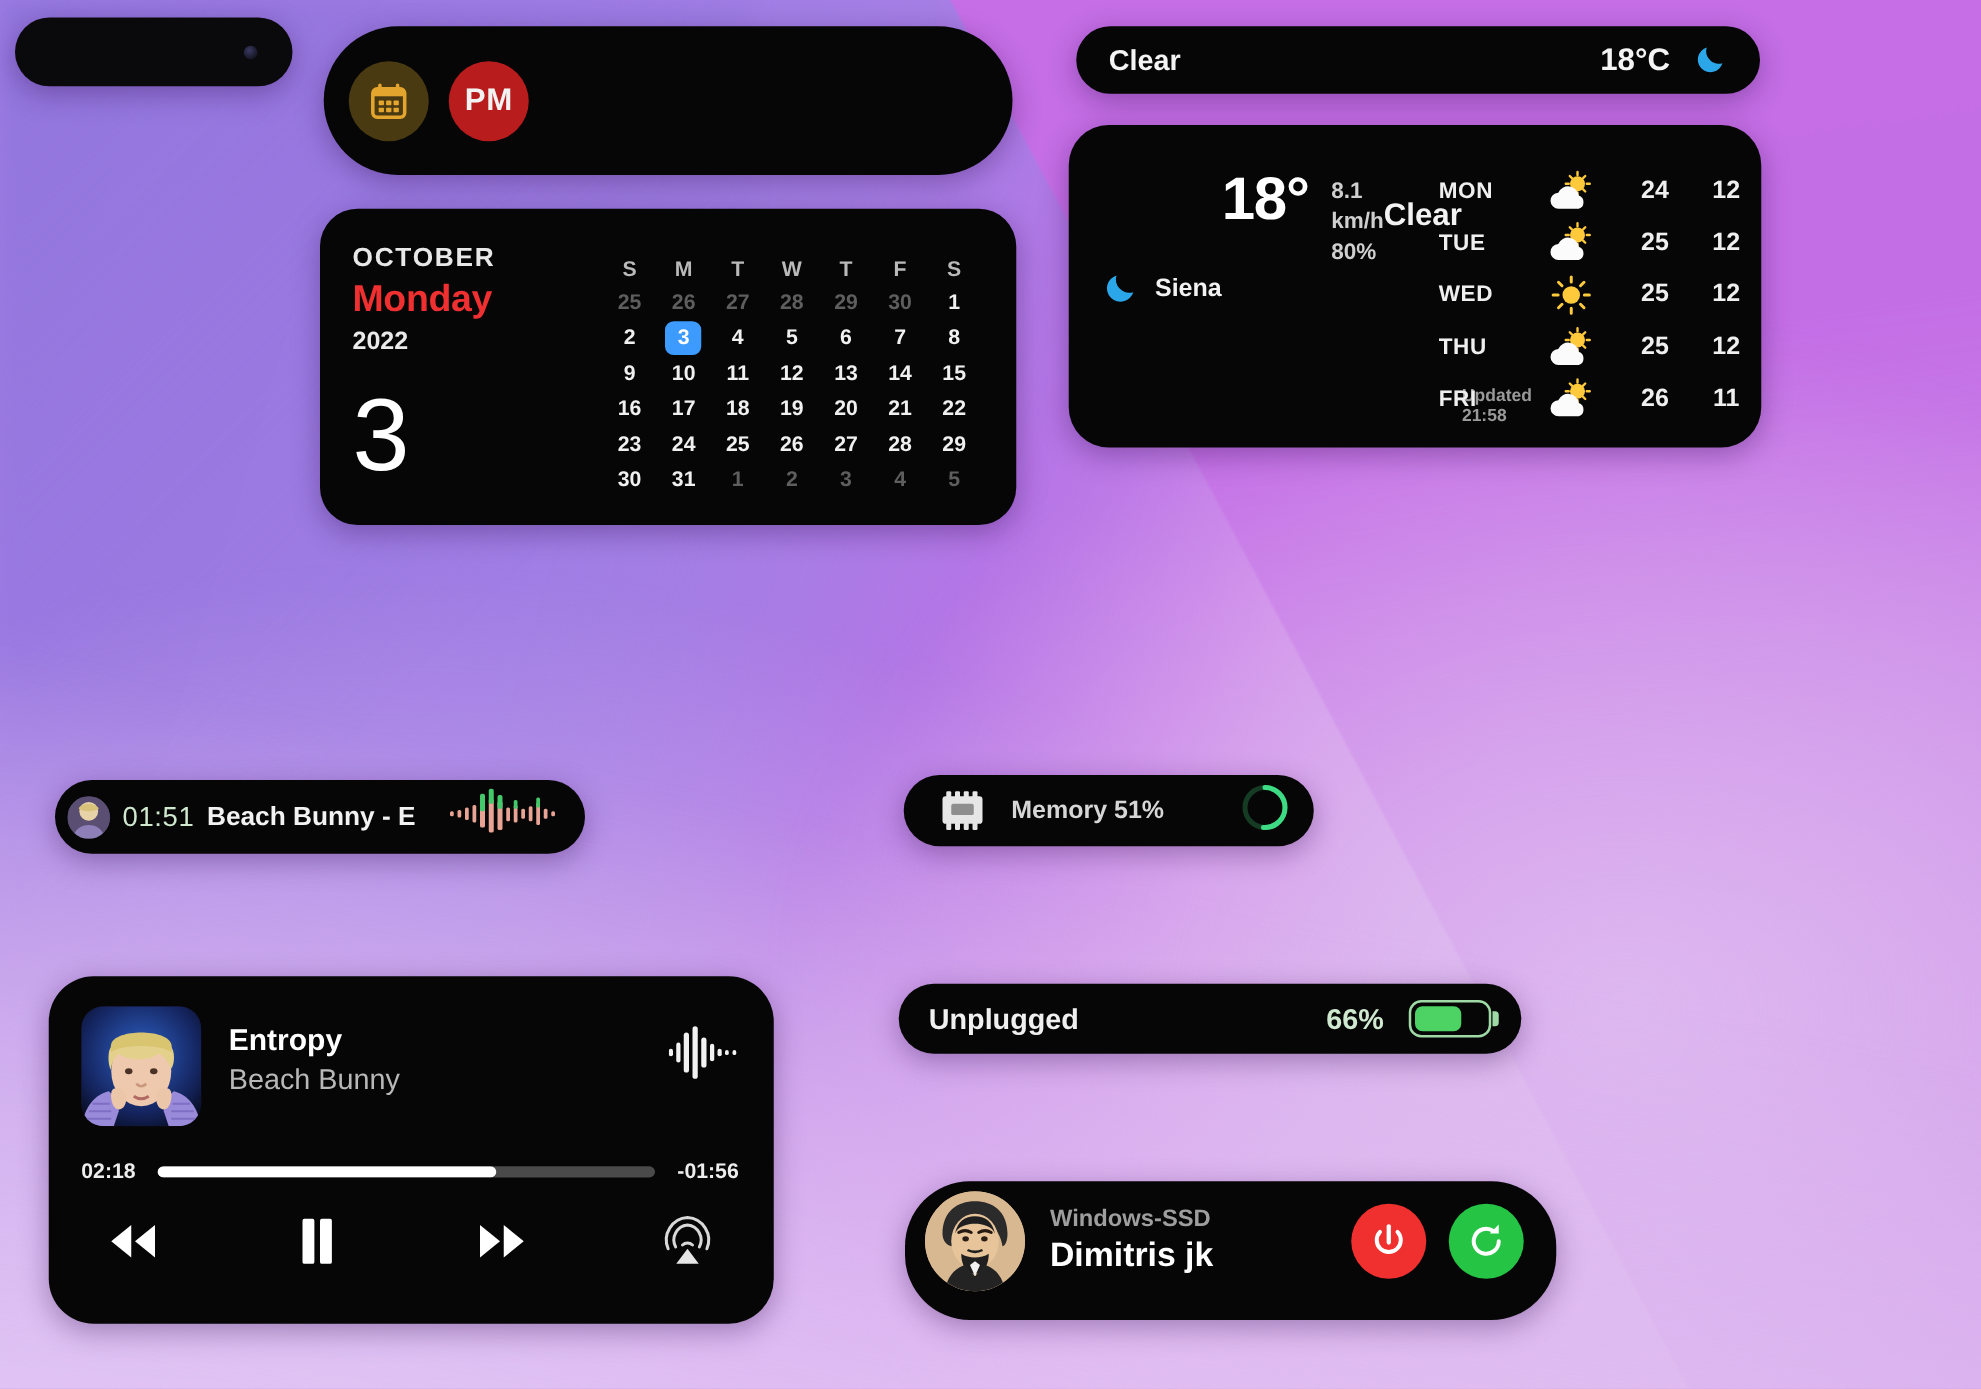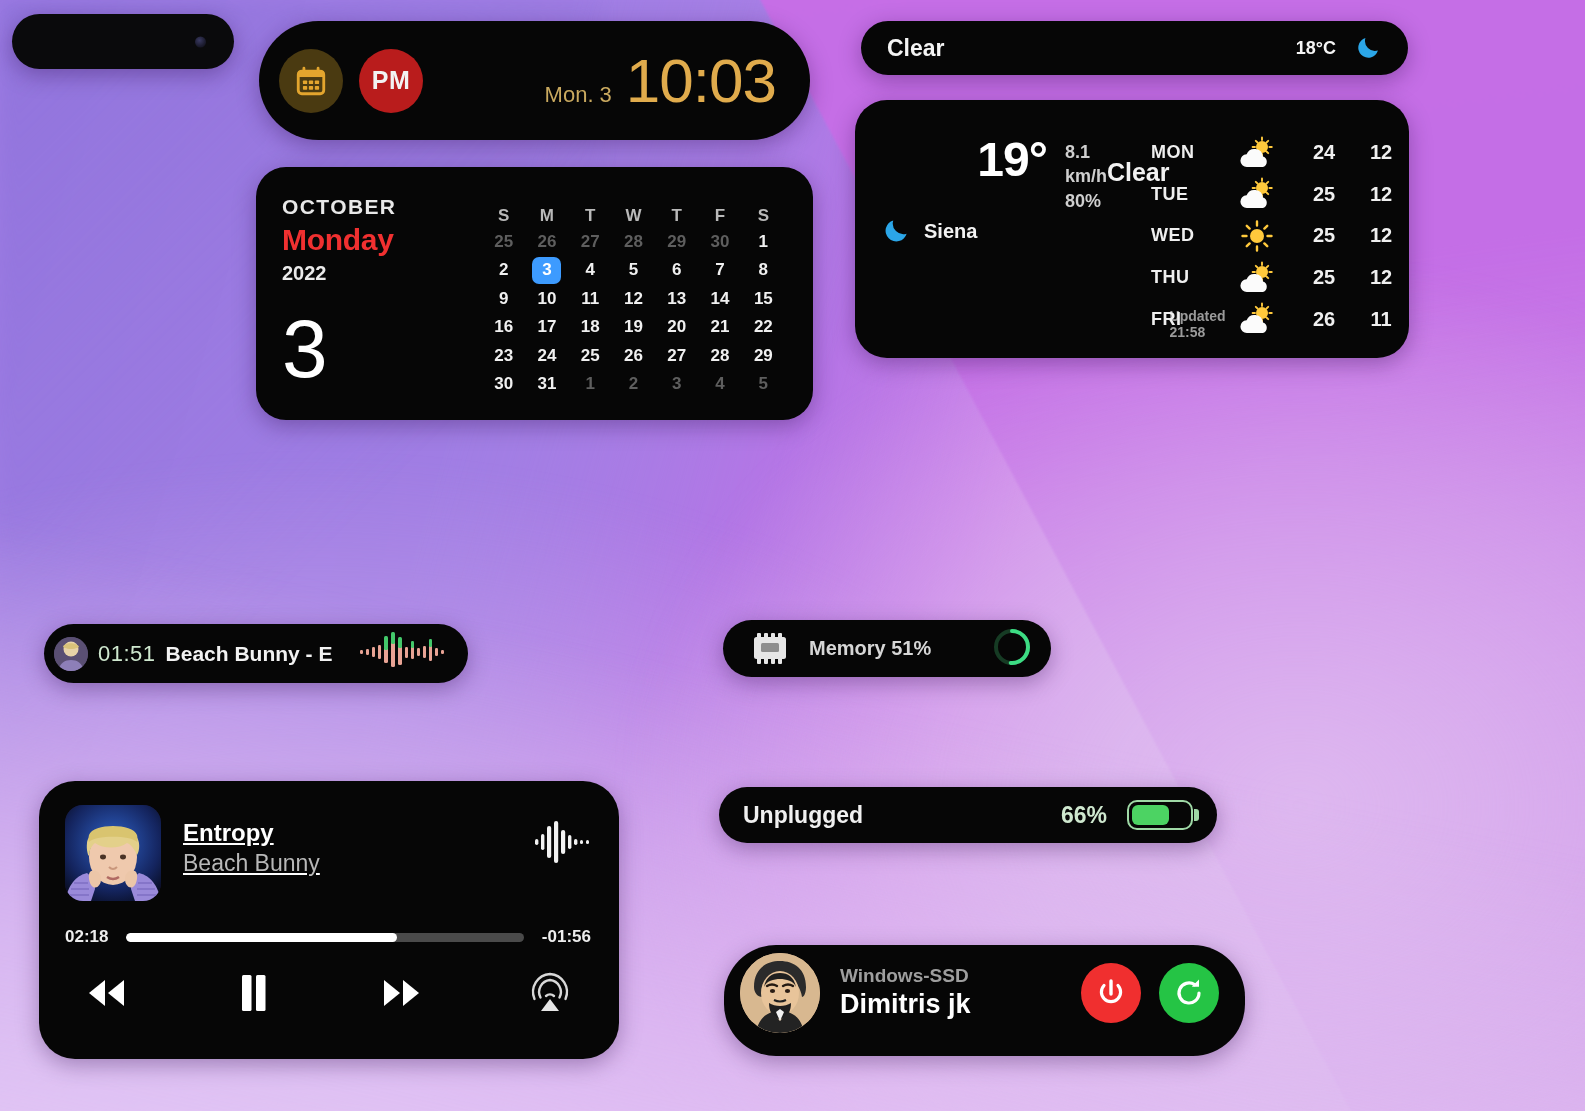--- a/index.html
+++ b/index.html
@@ -115,21 +115,21 @@
   .cal-grid .sel span { position:relative; z-index:1; }
 
   
   #weather-bar {
     left:861px; top:21px; width:547px; height:54px;
     border-radius:28px;
     display:flex; align-items:center; padding:0 26px;
   }
   .wb-cond { font-size:23px; font-weight:700; color:#f4f4f4; }
   .wb-right { margin-left:auto; display:flex; align-items:center; gap:18px; }
-  .wb-temp { font-size:18px; font-weight:700; color:#f4f4f4; }
+  .wb-temp { font-size:25px; font-weight:700; color:#f4f4f4; }
 
   
   #forecast-widget {
     left:855px; top:100px; width:554px; height:258px;
     border-radius:32px;
     display:flex; padding:22px 24px 18px 26px;
   }
   .fc-left { width:270px; flex:none; display:flex; flex-direction:row; }
   .fc-city-row { display:flex; align-items:center; gap:13px; }
   .fc-city { font-size:20px; font-weight:700; color:#f2f2f2; }
@@ -195,21 +195,21 @@
   #music-player {
     left:39px; top:781px; width:580px; height:278px;
     border-radius:36px;
     padding:24px 28px 18px 26px; display:flex; flex-direction:column;
   }
   .mus-top { display:flex; align-items:flex-start; gap:22px; }
   .mus-art {
     width:96px; height:96px; border-radius:18px; flex:none; overflow:hidden; position:relative;
     background:#1a1030;
   }
-  .mus-meta { padding-top:14px;text-decoration:underline; }
+  .mus-meta { padding-top:14px; }
   .mus-title { font-size:24px; font-weight:700; color:#fff; }
   .mus-artist { font-size:23px; font-weight:400; color:#b8b8b8; margin-top:3px; }
   .mus-viz { margin-left:auto; padding-top:14px; }
   .mus-progress-row { display:flex; align-items:center; gap:18px; margin-top:26px; }
   .mus-elapsed, .mus-remain { font-size:17px; font-weight:600; color:#ededed; flex:none; }
   .mus-bar { flex:1; height:9px; border-radius:5px; background:#4a4a4a; overflow:hidden; }
   .mus-bar-fill { height:100%; background:#fff; border-radius:5px; }
   .mus-controls { display:flex; align-items:center; justify-content:space-between; padding:0 6px; margin-top:22px; }
   .mus-btn { cursor:pointer; display:flex; align-items:center; justify-content:center; width:70px; height:48px; }
 
@@ -260,24 +260,20 @@
         <rect x="14.7" y="11.6" width="3" height="2.6" rx="0.5"></rect>
         <rect x="6.3" y="15.6" width="3" height="2.6" rx="0.5"></rect>
         <rect x="10.5" y="15.6" width="3" height="2.6" rx="0.5"></rect>
         <rect x="14.7" y="15.6" width="3" height="2.6" rx="0.5"></rect>
       </g>
     </svg>
   </div>
   <div class="circ pm">
     <span class="pm-text">PM</span>
   </div>
-  <div class="clock-right">
-    <span class="clock-date">Mon. 3</span>
-    <span class="clock-time">10:03</span>
-  </div>
 </div>
 
 <div class="widget" id="calendar-widget">
   <div class="cal-left">
     <div class="cal-month">OCTOBER</div>
     <div class="cal-dayname">Monday</div>
     <div class="cal-year">2022</div>
     <div class="cal-bignum">3</div>
   </div>
   <div class="cal-grid" id="cal-grid">
@@ -429,21 +425,21 @@
 
 <div class="widget" id="forecast-widget">
   <div class="fc-left">
     <div class="fc-city-row">
       <svg width="30" height="30" viewBox="0 0 24 24">
         <path d="M20.5 14.2A8.6 8.6 0 0 1 9.8 3.5a8.6 8.6 0 1 0 10.7 10.7z" fill="#2ba6e8"></path>
       </svg>
       <span class="fc-city">Siena</span>
     </div>
     <div class="fc-temp-row">
-      <span class="fc-temp">19°</span>
+      <span class="fc-temp">18°</span>
       <div class="fc-meta">
         <div>8.1 km/h</div>
         <div>80%</div>
       </div>
     </div>
     <div class="fc-cond">Clear</div>
     <div class="fc-updated">Updated 21:58</div>
   </div>
   <div class="fc-rows" id="fc-rows">
       <div class="fc-row">

